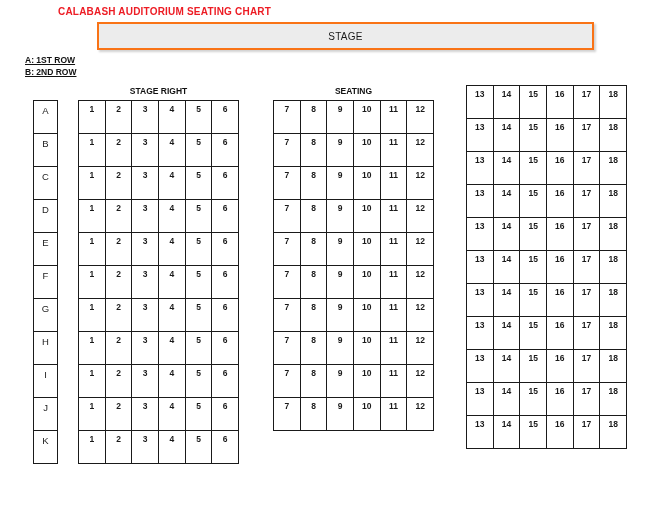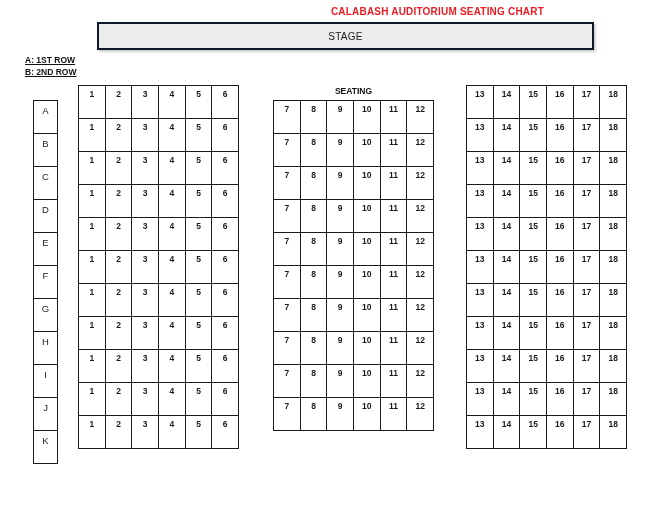--- a/index.html
+++ b/index.html
@@ -10,36 +10,37 @@
     background: #ffffff;
     font-family: "Liberation Sans", sans-serif;
     color: #111111;
     overflow: hidden;
   }
   .title {
     position: absolute;
     top: 6px;
     left: 0;
     width: 544px;
-    text-align: right;
+    text-align: left;
     text-indent: 18px;
     font-size: 10px;
     font-weight: bold;
     letter-spacing: 0.2px;
     color: #ed1c24;
+    padding-left: 40px;
   }
   .stage {
     position: absolute;
     left: 97px;
     top: 22px;
     width: 497px;
     height: 28px;
     box-sizing: border-box;
     background: #ececec;
-    border: 2px solid #0f172a;
+    border: 2px solid #f97316;
     box-shadow: 2px 2px 2px rgba(0,0,0,0.18);
     display: flex;
     align-items: center;
     justify-content: center;
     font-size: 10px;
     color: #1a1a1a;
     letter-spacing: 0.3px;
   }
   .legend {
     position: absolute;
@@ -131,20 +132,21 @@
       <div class="label-cell">E</div>
       <div class="label-cell">F</div>
       <div class="label-cell">G</div>
       <div class="label-cell">H</div>
       <div class="label-cell">I</div>
       <div class="label-cell">J</div>
       <div class="label-cell">K</div>
     </div>
 
   <div class="section section-right">
+    <div class="section-header">STAGE RIGHT</div>
     <div class="grid">
         <div class="seat-cell">1</div>
         <div class="seat-cell">2</div>
         <div class="seat-cell">3</div>
         <div class="seat-cell">4</div>
         <div class="seat-cell">5</div>
         <div class="seat-cell">6</div>
         <div class="seat-cell">1</div>
         <div class="seat-cell">2</div>
         <div class="seat-cell">3</div>

